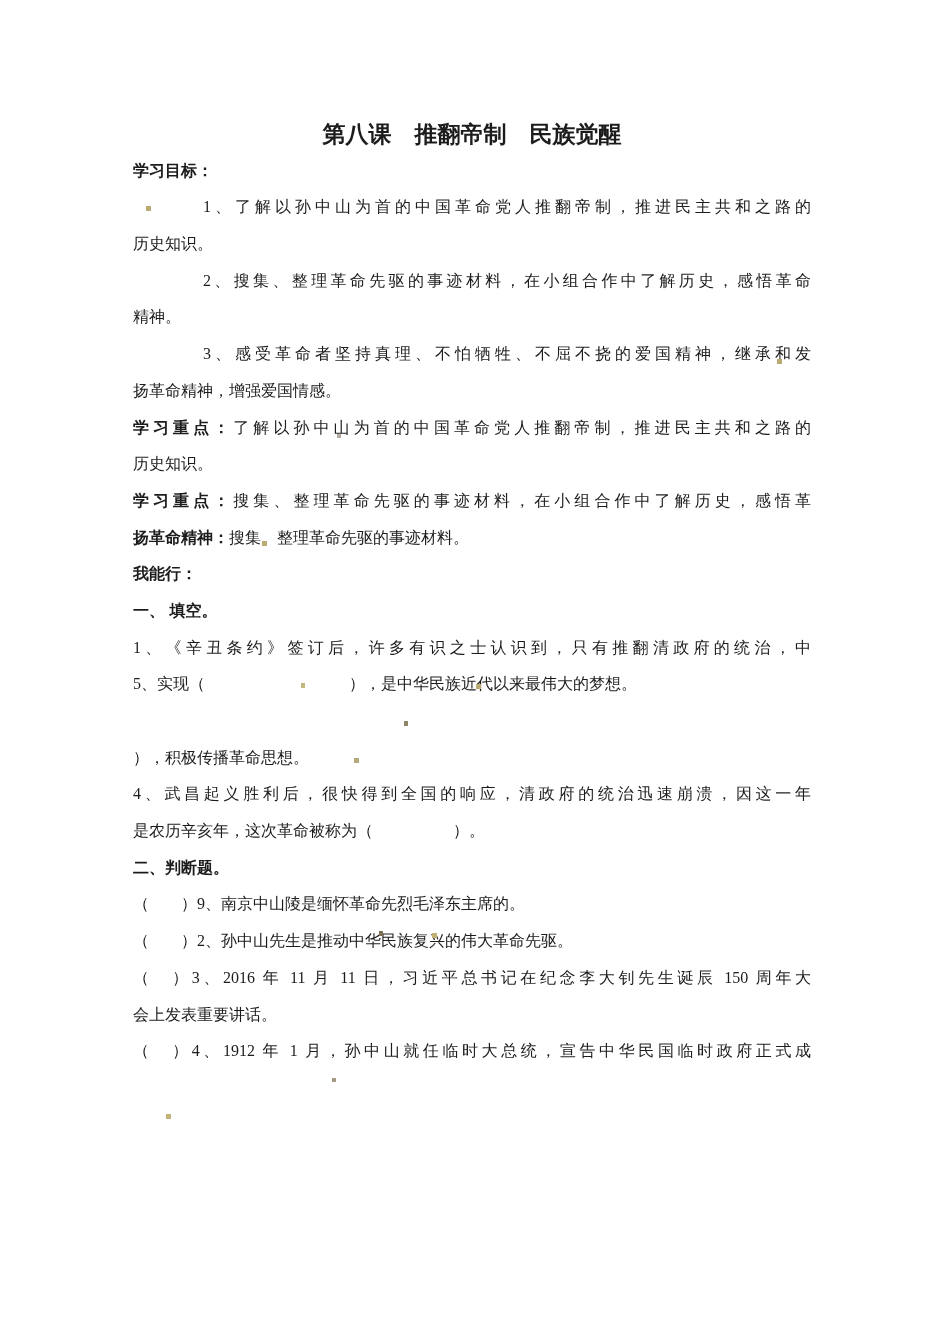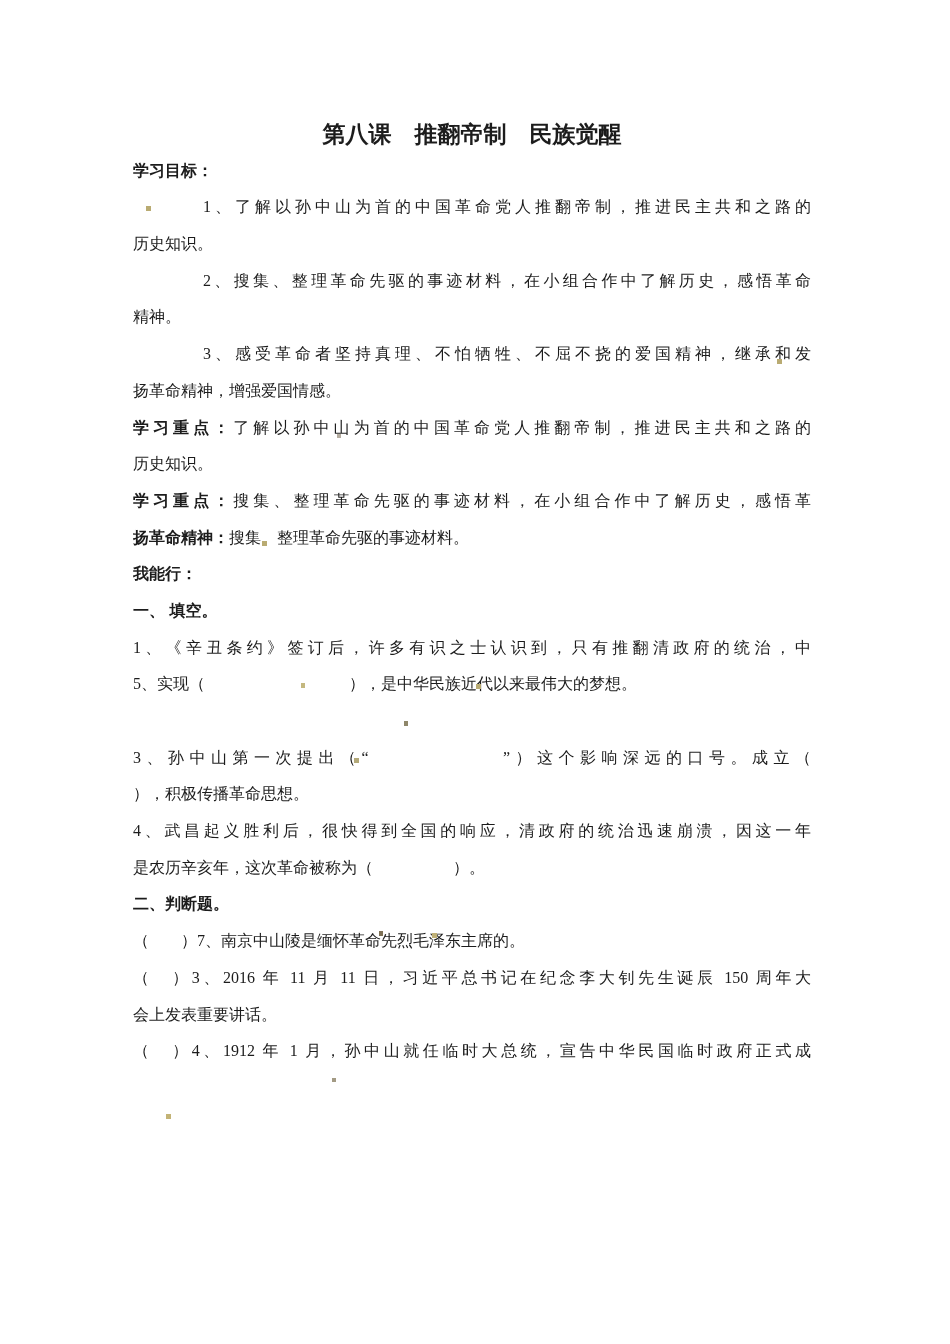--- a/index.html
+++ b/index.html
@@ -64,26 +64,26 @@
       <div class="line"><span>扬革命精神，增强爱国情感。</span></div>
       <div class="line justify"><span class="bold">学习重点：</span><span>了解以孙中山为首的中国革命党人推翻帝制，推进民主共和之路的</span></div>
       <div class="line"><span>历史知识。</span></div>
       <div class="line justify"><span class="bold">学习重点：</span><span>搜集、整理革命先驱的事迹材料，在小组合作中了解历史，感悟革</span></div>
       <div class="line"><span class="bold">扬革命精神：</span><span>搜集、整理革命先驱的事迹材料。</span></div>
       <div class="line"><span class="bold">我能行：</span></div>
       <div class="line"><span class="bold">一、 填空。</span></div>
       <div class="line justify"><span>1、《辛丑条约》签订后，许多有识之士认识到，只有推翻清政府的统治，中</span></div>
       <div class="line"><span>5、实现（　　　　　　　　　），是中华民族近代以来最伟大的梦想。</span></div>
       <div class="line">&nbsp;</div>
-      <div class="line justify"><span>3、孙中山第一次提出（“　　　　　　”）这个影响深远的口号。成立（</span></div>
       <div class="line"><span>），积极传播革命思想。</span></div>
       <div class="line justify"><span>4、武昌起义胜利后，很快得到全国的响应，清政府的统治迅速崩溃，因这一年</span></div>
       <div class="line"><span>是农历辛亥年，这次革命被称为（　　　　　）。</span></div>
       <div class="line"><span class="bold">二、判断题。</span></div>
-      <div class="line"><span>（　　）7、南京中山陵是缅怀革命先烈毛泽东主席的。</span></div>
+      <div class="line"><span>（　　）9、南京中山陵是缅怀革命先烈毛泽东主席的。</span></div>
+      <div class="line"><span>（　　）2、孙中山先生是推动中华民族复兴的伟大革命先驱。</span></div>
       <div class="line justify"><span>（　）3、2016 年 11 月 11 日，习近平总书记在纪念李大钊先生诞辰 150 周年大</span></div>
       <div class="line"><span>会上发表重要讲话。</span></div>
       <div class="line justify"><span>（　）4、1912 年 1 月，孙中山就任临时大总统，宣告中华民国临时政府正式成</span></div>
     </div>
 <div class="speck" style="left: 146px; top: 206px; width: 5px; height: 5px; background: rgb(185, 171, 114);"></div>
     <div class="speck" style="left: 777px; top: 359px; width: 5px; height: 5px; background: rgb(185, 171, 114);"></div>
     <div class="speck" style="left: 337px; top: 434px; width: 4px; height: 4px; background: rgb(180, 172, 160);"></div>
     <div class="speck" style="left: 262px; top: 541px; width: 5px; height: 5px; background: rgb(185, 171, 114);"></div>
     <div class="speck" style="left: 301px; top: 683px; width: 4px; height: 5px; background: rgb(196, 184, 127);"></div>
     <div class="speck" style="left: 476px; top: 684px; width: 5px; height: 5px; background: rgb(185, 171, 114);"></div>

